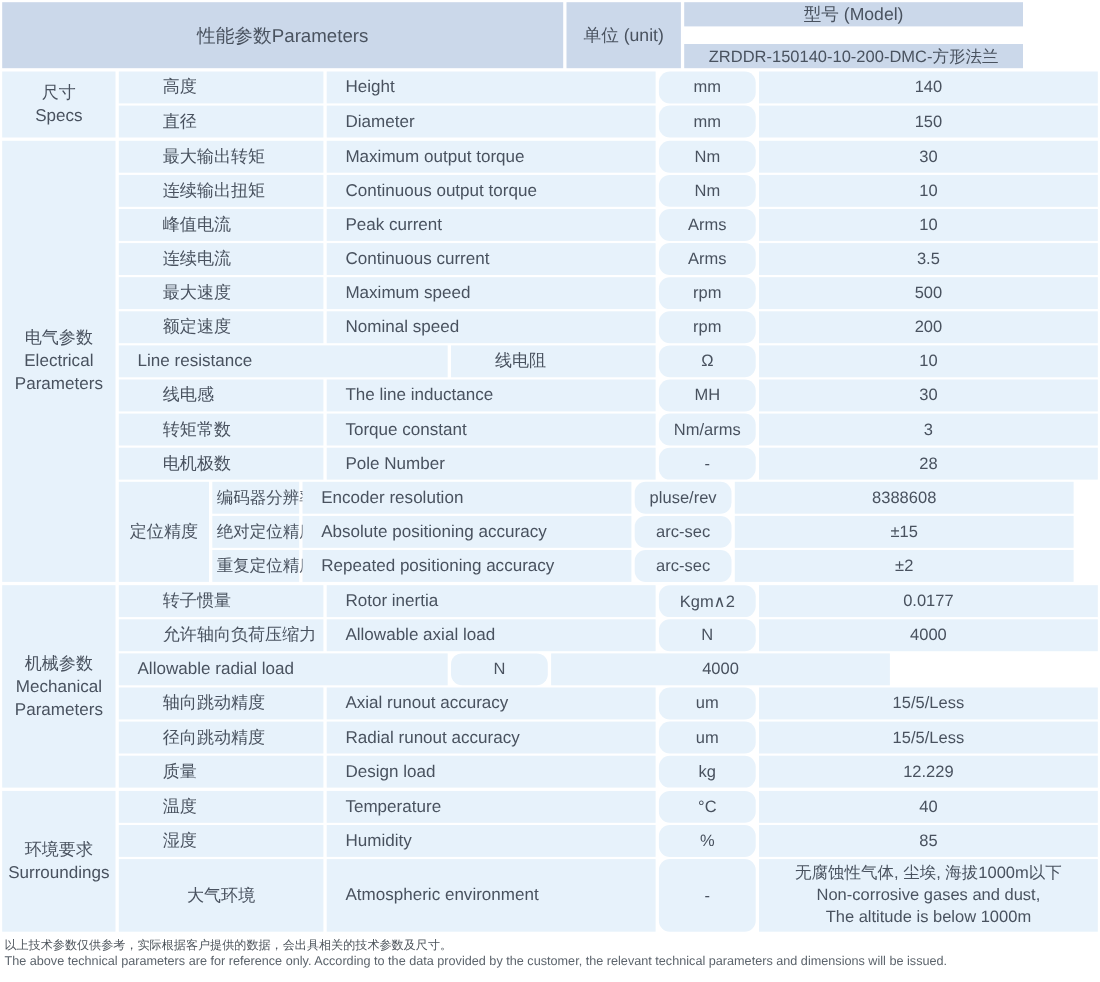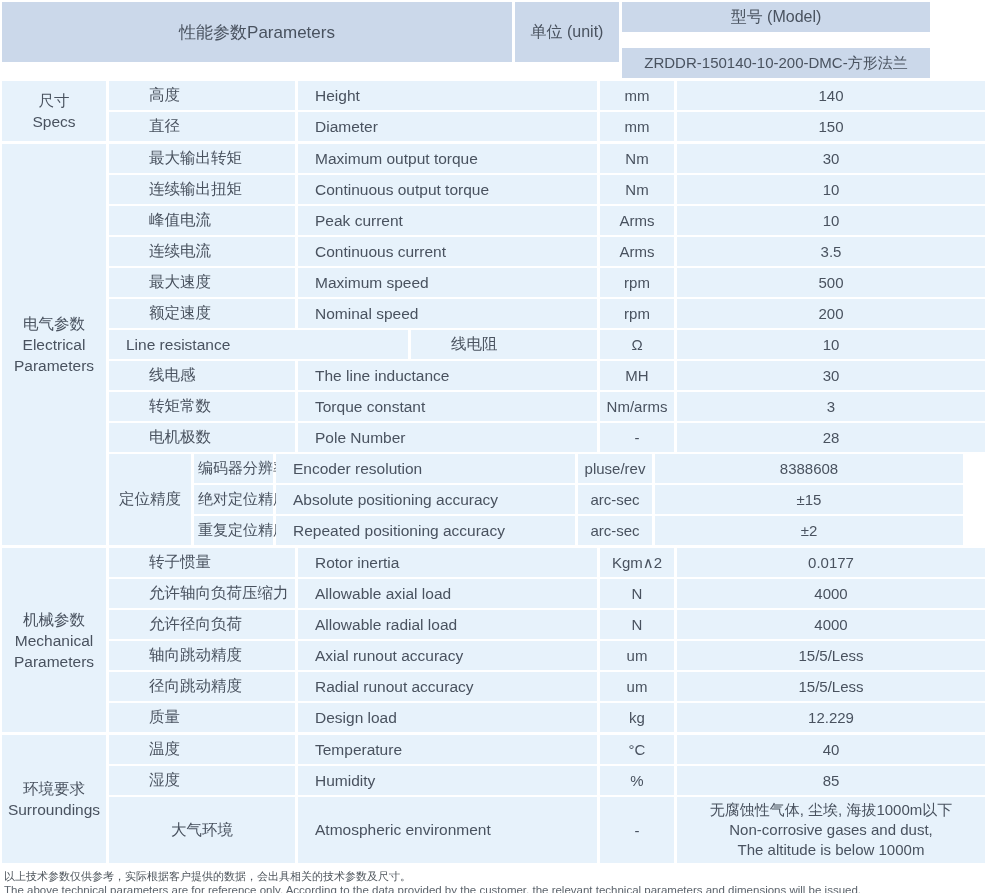--- a/index.html
+++ b/index.html
@@ -14,40 +14,40 @@
   
   .hdr{display:flex;gap:3px;margin-bottom:3px;}
   .hdr-params{
     width:510px;background:#cbd8ea;display:flex;align-items:center;justify-content:center;
     font-size:17px;height:60px;
   }
   .hdr-unit{
     width:104px;background:#cbd8ea;display:flex;align-items:center;justify-content:center;
     font-size:16px;height:60px;
   }
-  .hdr-model{width:308px;height:76px;display:flex;flex-direction:column;gap:16px;}
+  .hdr-model{width:308px;height:60px;display:flex;flex-direction:column;gap:16px;}
   .hdr-model-label,.hdr-model-value{
     background:#cbd8ea;flex:1;display:flex;align-items:center;justify-content:center;
   }
   .hdr-model-label{font-size:16px;}
   .hdr-model-value{font-size:15px;}
 
   
   .section{display:flex;gap:3px;margin-bottom:3px;}
   .section:last-of-type{margin-bottom:0;}
   .group-cell{
     width:104px;background:#e7f2fb;display:flex;flex-direction:column;
     align-items:center;justify-content:center;font-size:15.5px;line-height:21px;text-align:center;
   }
   .rows{display:flex;flex-direction:column;gap:2px;flex:1;}
   .row{display:flex;gap:3px;height:29px;}
   .cell{background:#e7f2fb;display:flex;align-items:center;}
   .cn{width:186px;padding-left:40px;box-sizing:border-box;font-size:15.5px;white-space:nowrap;}
   .en{width:299px;padding-left:17px;box-sizing:border-box;font-size:15.5px;white-space:nowrap;}
-  .unit{width:74px;justify-content:center;font-size:15px;}
+  .unit{width:88px;justify-content:center;font-size:15px;border-radius:10px;}
   .value{width:308px;justify-content:center;font-size:15px;}
 
   
   .subblock{display:flex;gap:3px;}
   .sub-label{
     width:82px;background:#e7f2fb;display:flex;align-items:center;justify-content:center;
     font-size:15.5px;
   }
   .subrows{display:flex;flex-direction:column;gap:2px;}
   .subrow{display:flex;gap:3px;height:29px;}
@@ -203,21 +203,20 @@
             <div class="cell unit">Kgm∧2</div>
             <div class="cell value">0.0177</div>
           </div>
           <div class="row">
             <div class="cell cn">允许轴向负荷压缩力</div>
             <div class="cell en">Allowable axial load</div>
             <div class="cell unit">N</div>
             <div class="cell value">4000</div>
           </div>
           <div class="row">
-            <div class="cell cn">允许径向负荷</div>
             <div class="cell en">Allowable radial load</div>
             <div class="cell unit">N</div>
             <div class="cell value">4000</div>
           </div>
           <div class="row">
             <div class="cell cn">轴向跳动精度</div>
             <div class="cell en">Axial runout accuracy</div>
             <div class="cell unit">um</div>
             <div class="cell value">15/5/Less</div>
           </div>

